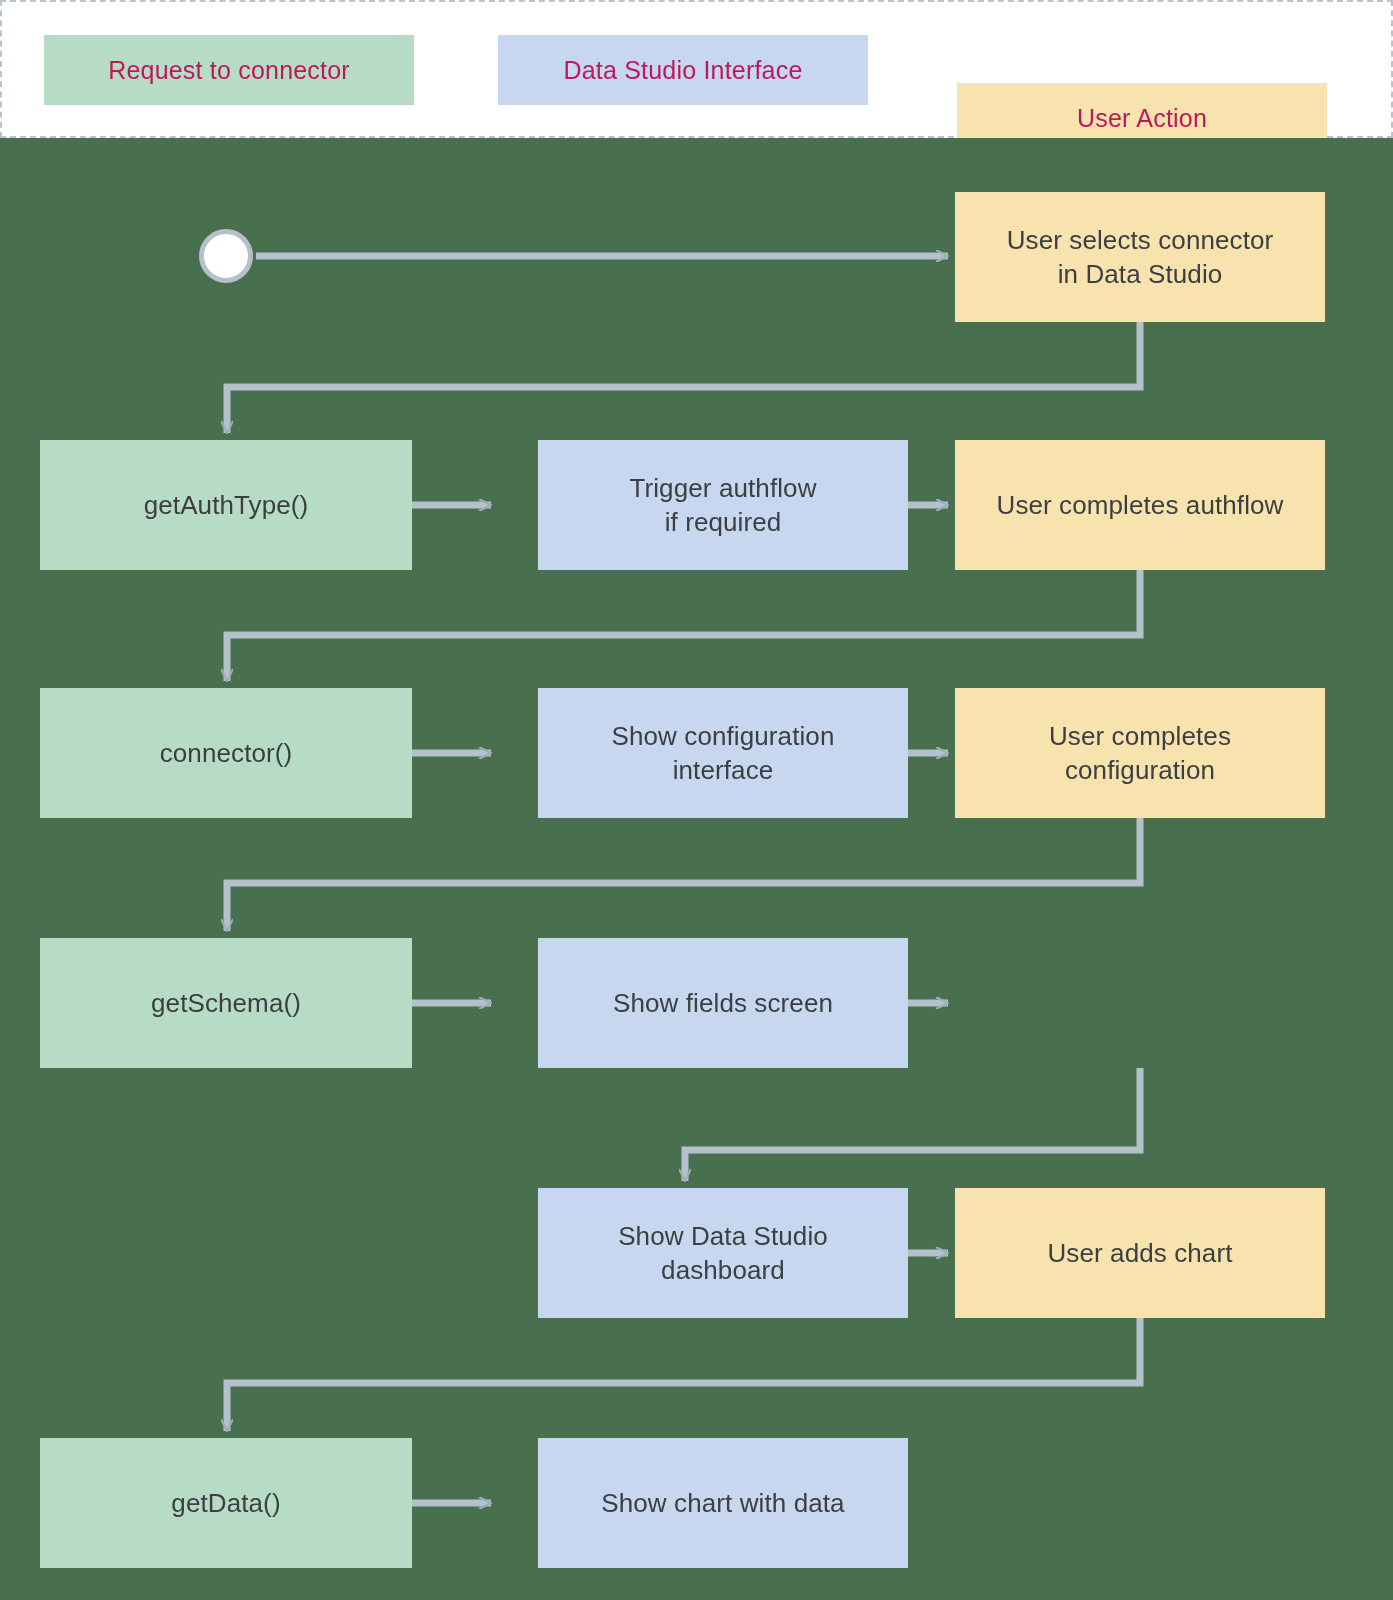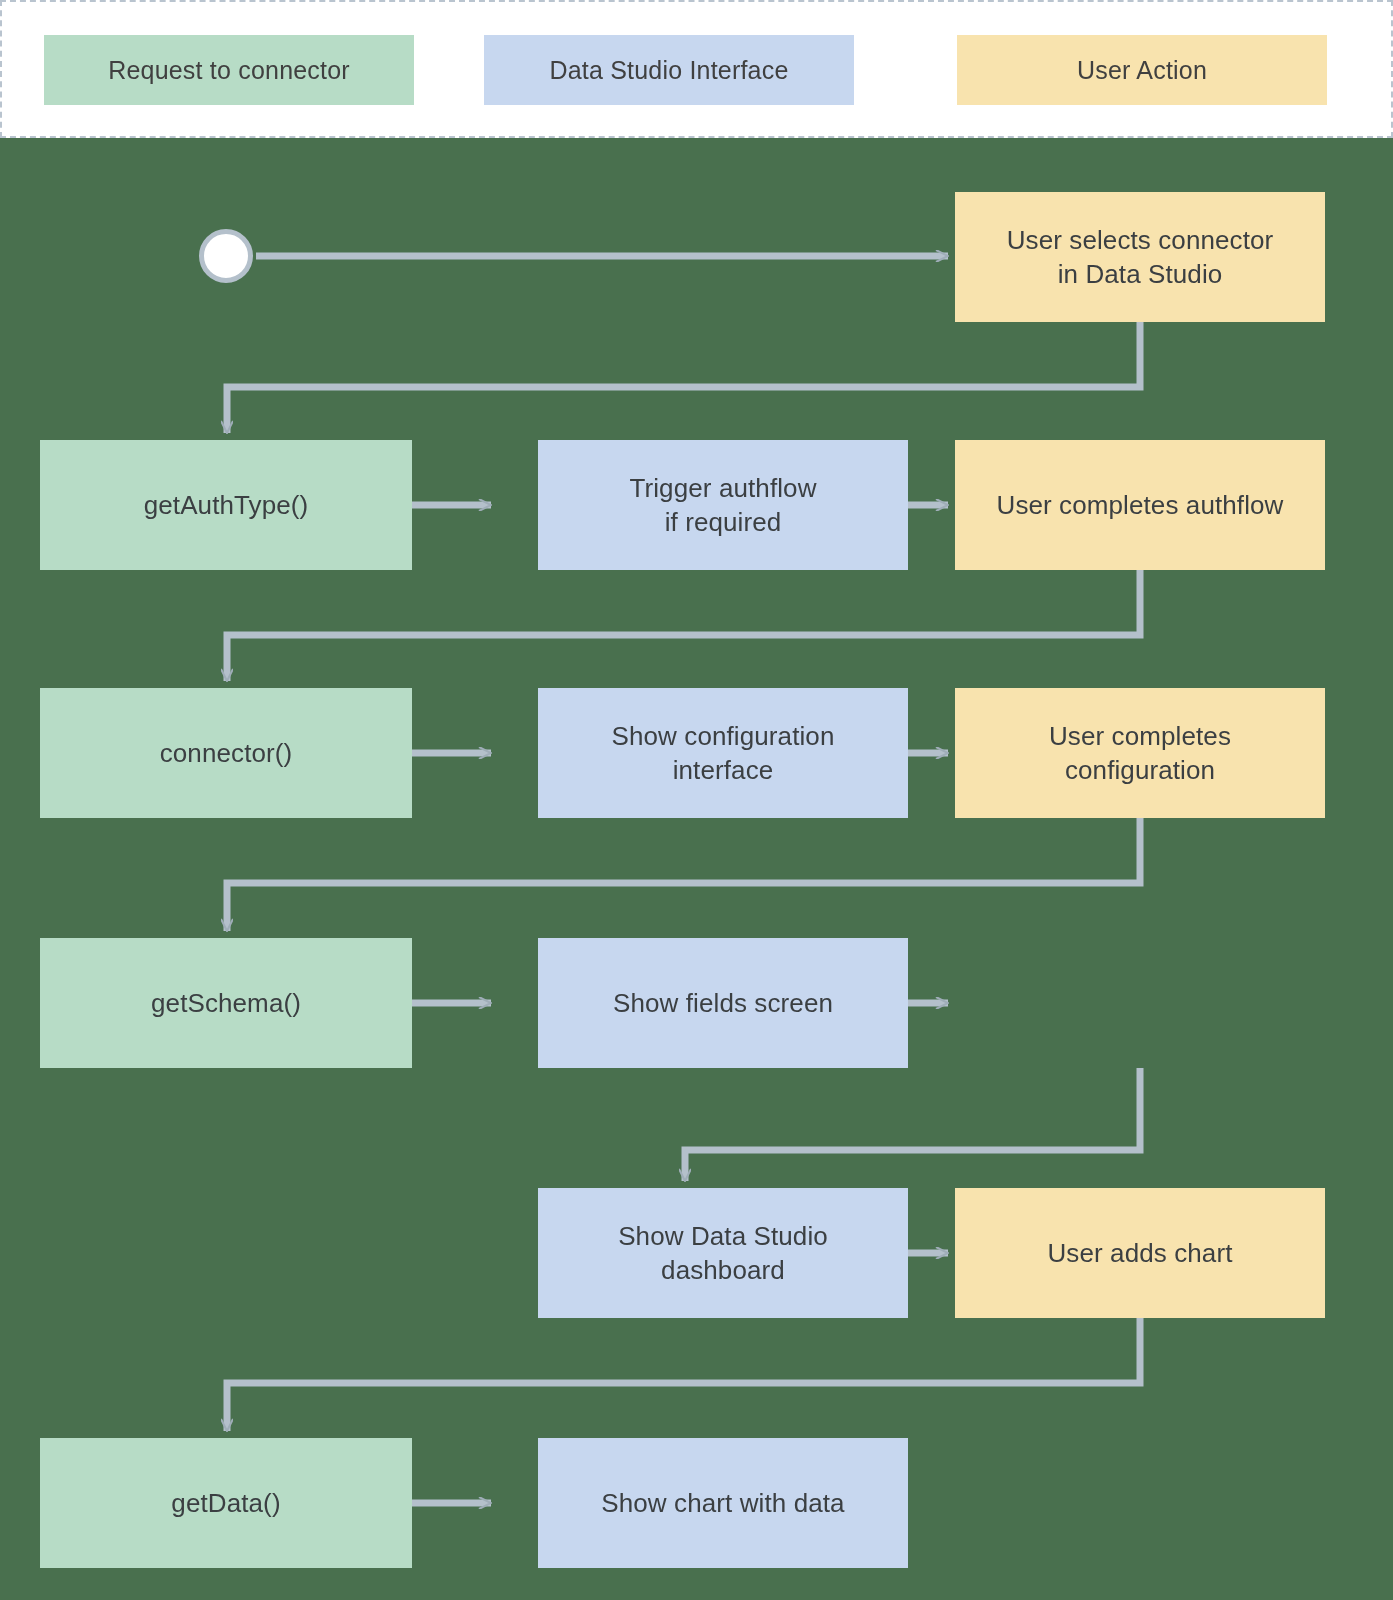--- a/index.html
+++ b/index.html
@@ -33,26 +33,26 @@
     border: 2px dashed #b9c4cf;
   }
   .legend-box {
     position: absolute;
     top: 33px;
     height: 70px;
     display: flex;
     align-items: center;
     justify-content: center;
     font-size: 25px;
-    color: #404040;
+    color: #be185d;
     letter-spacing: .2px;
   }
   #legend-request  { left: 42px;  width: 370px; }
-  #legend-iface    { left: 482px; width: 370px; }
-  #legend-user     { left: 955px; width: 370px; }
+  #legend-iface    { left: 496px; width: 370px; }
+  #legend-user     { left: 955px; width: 370px; margin-top: 48px; }
 
   
   #canvas {
     position: absolute;
     left: 0;
     top: 138px;
     width: 1393px;
     height: 1462px;
     background: #49704e;
     overflow: hidden;

